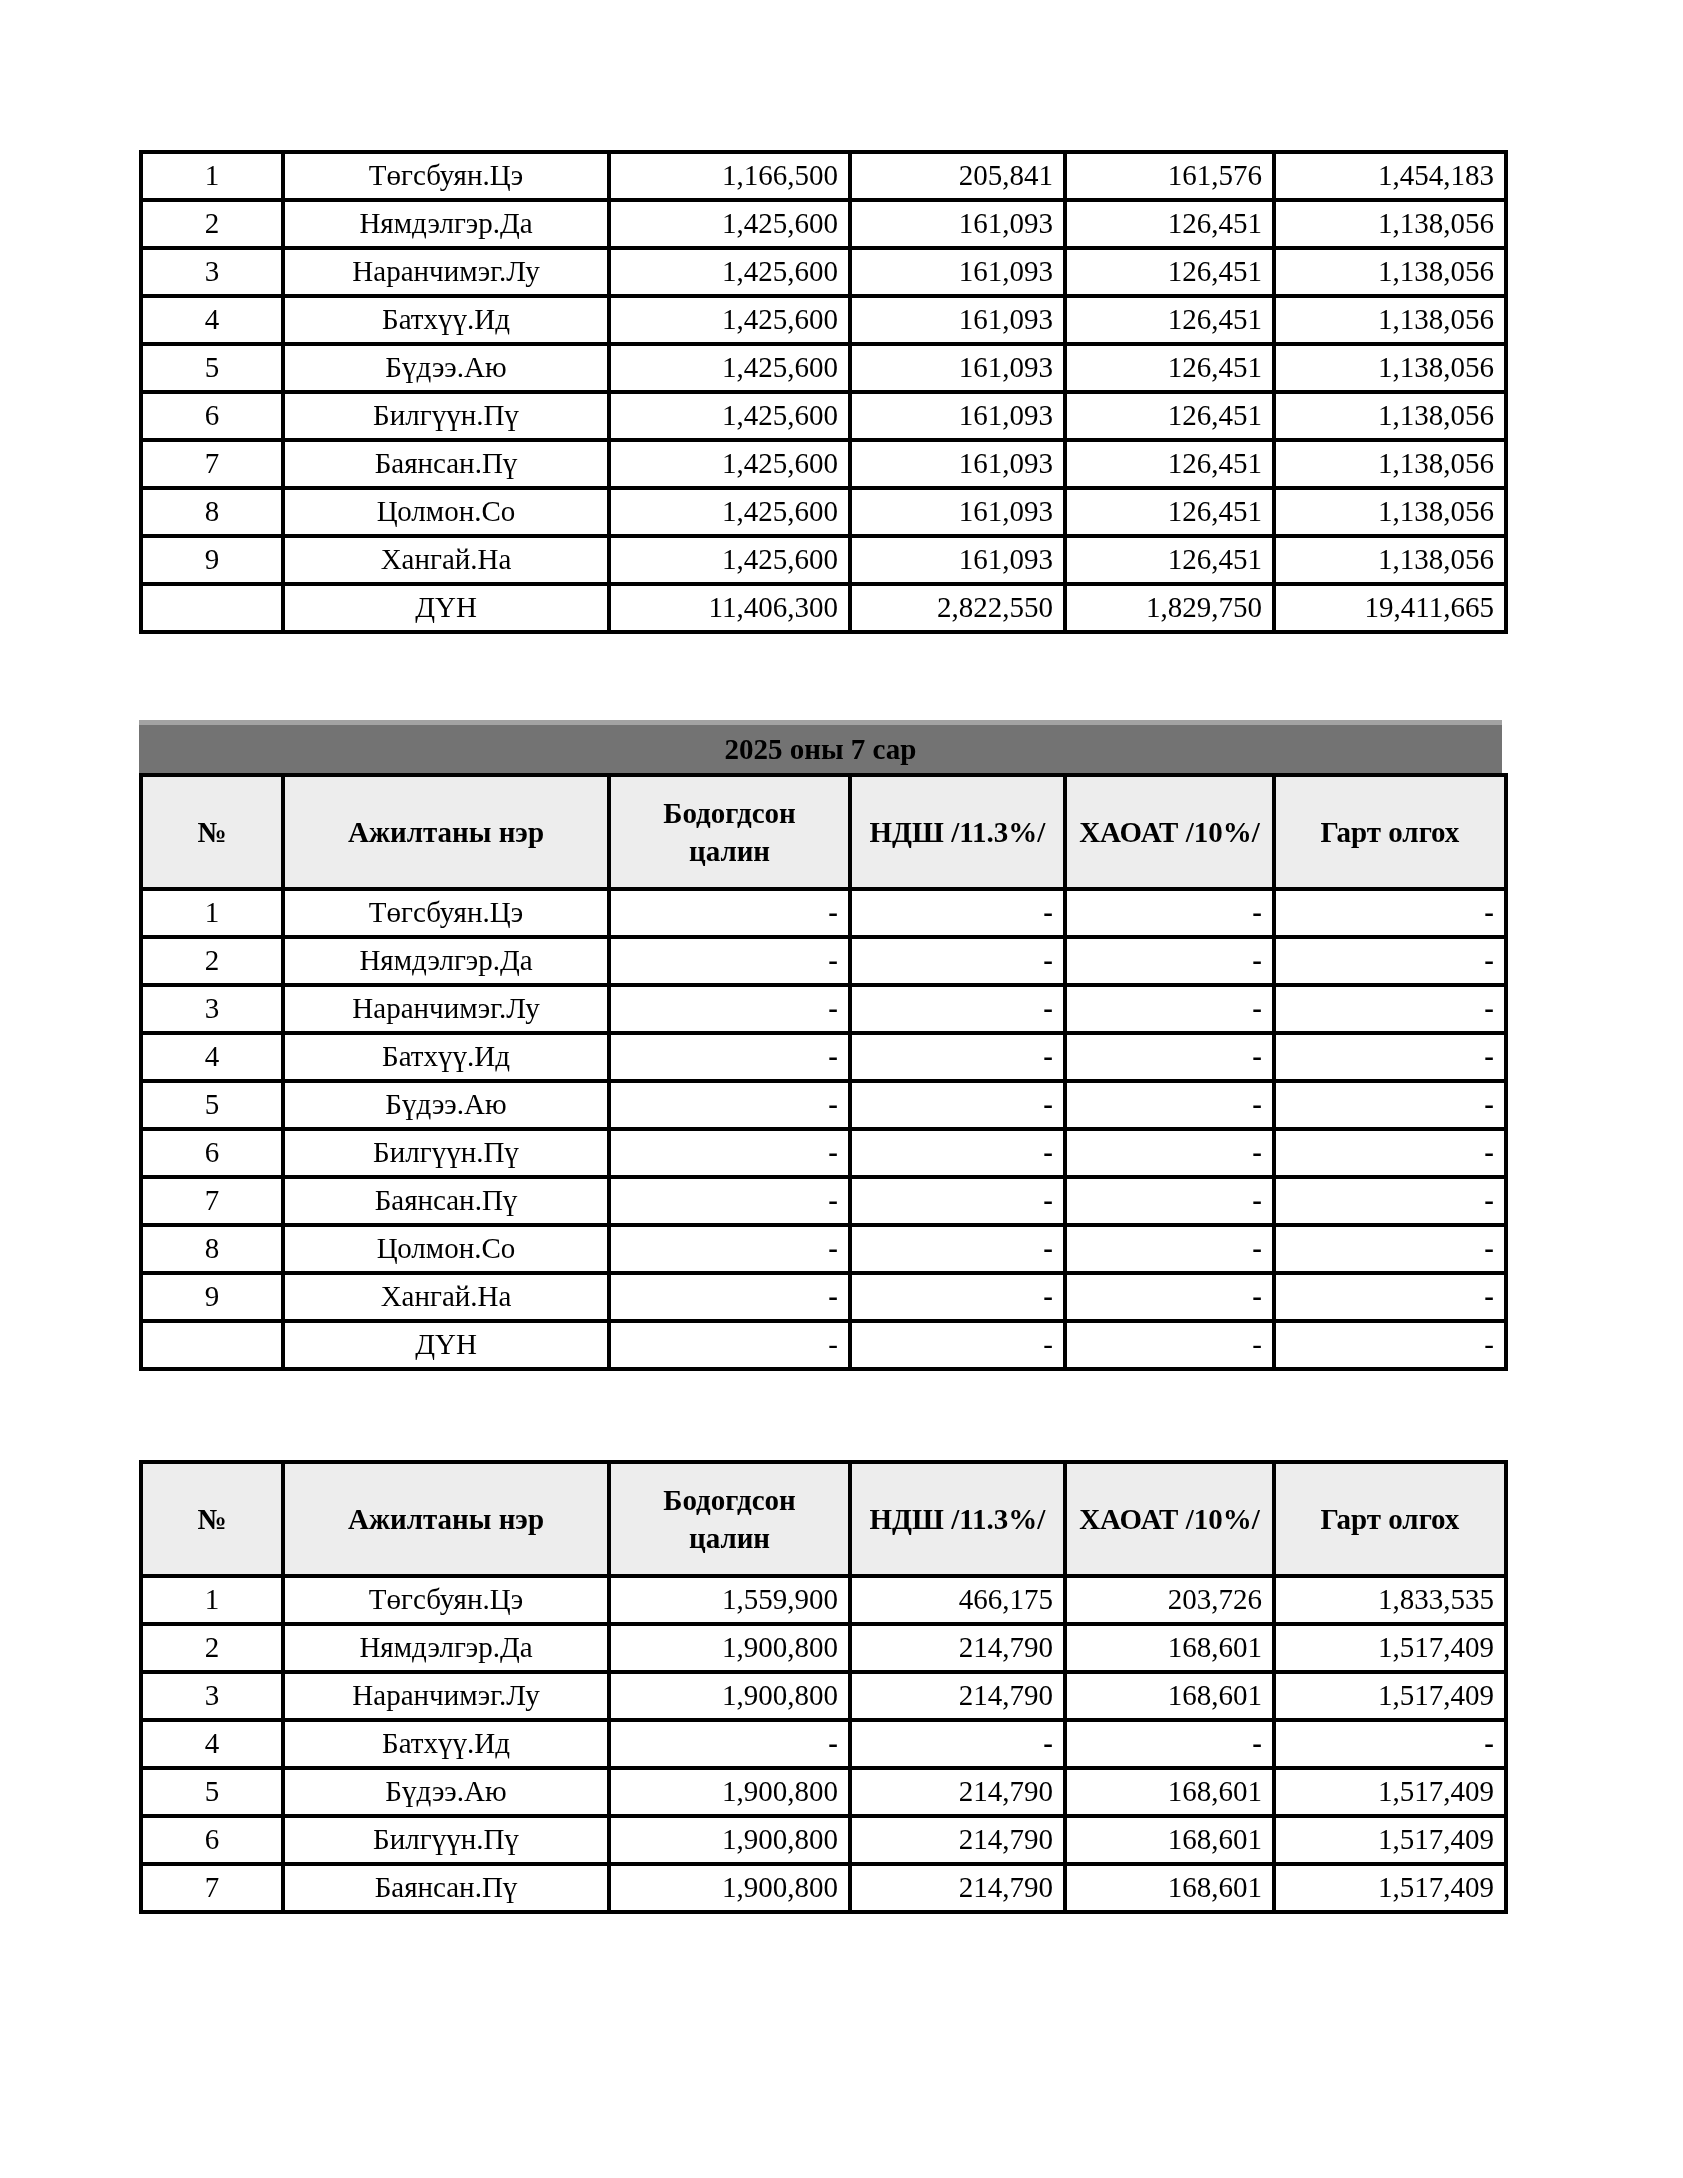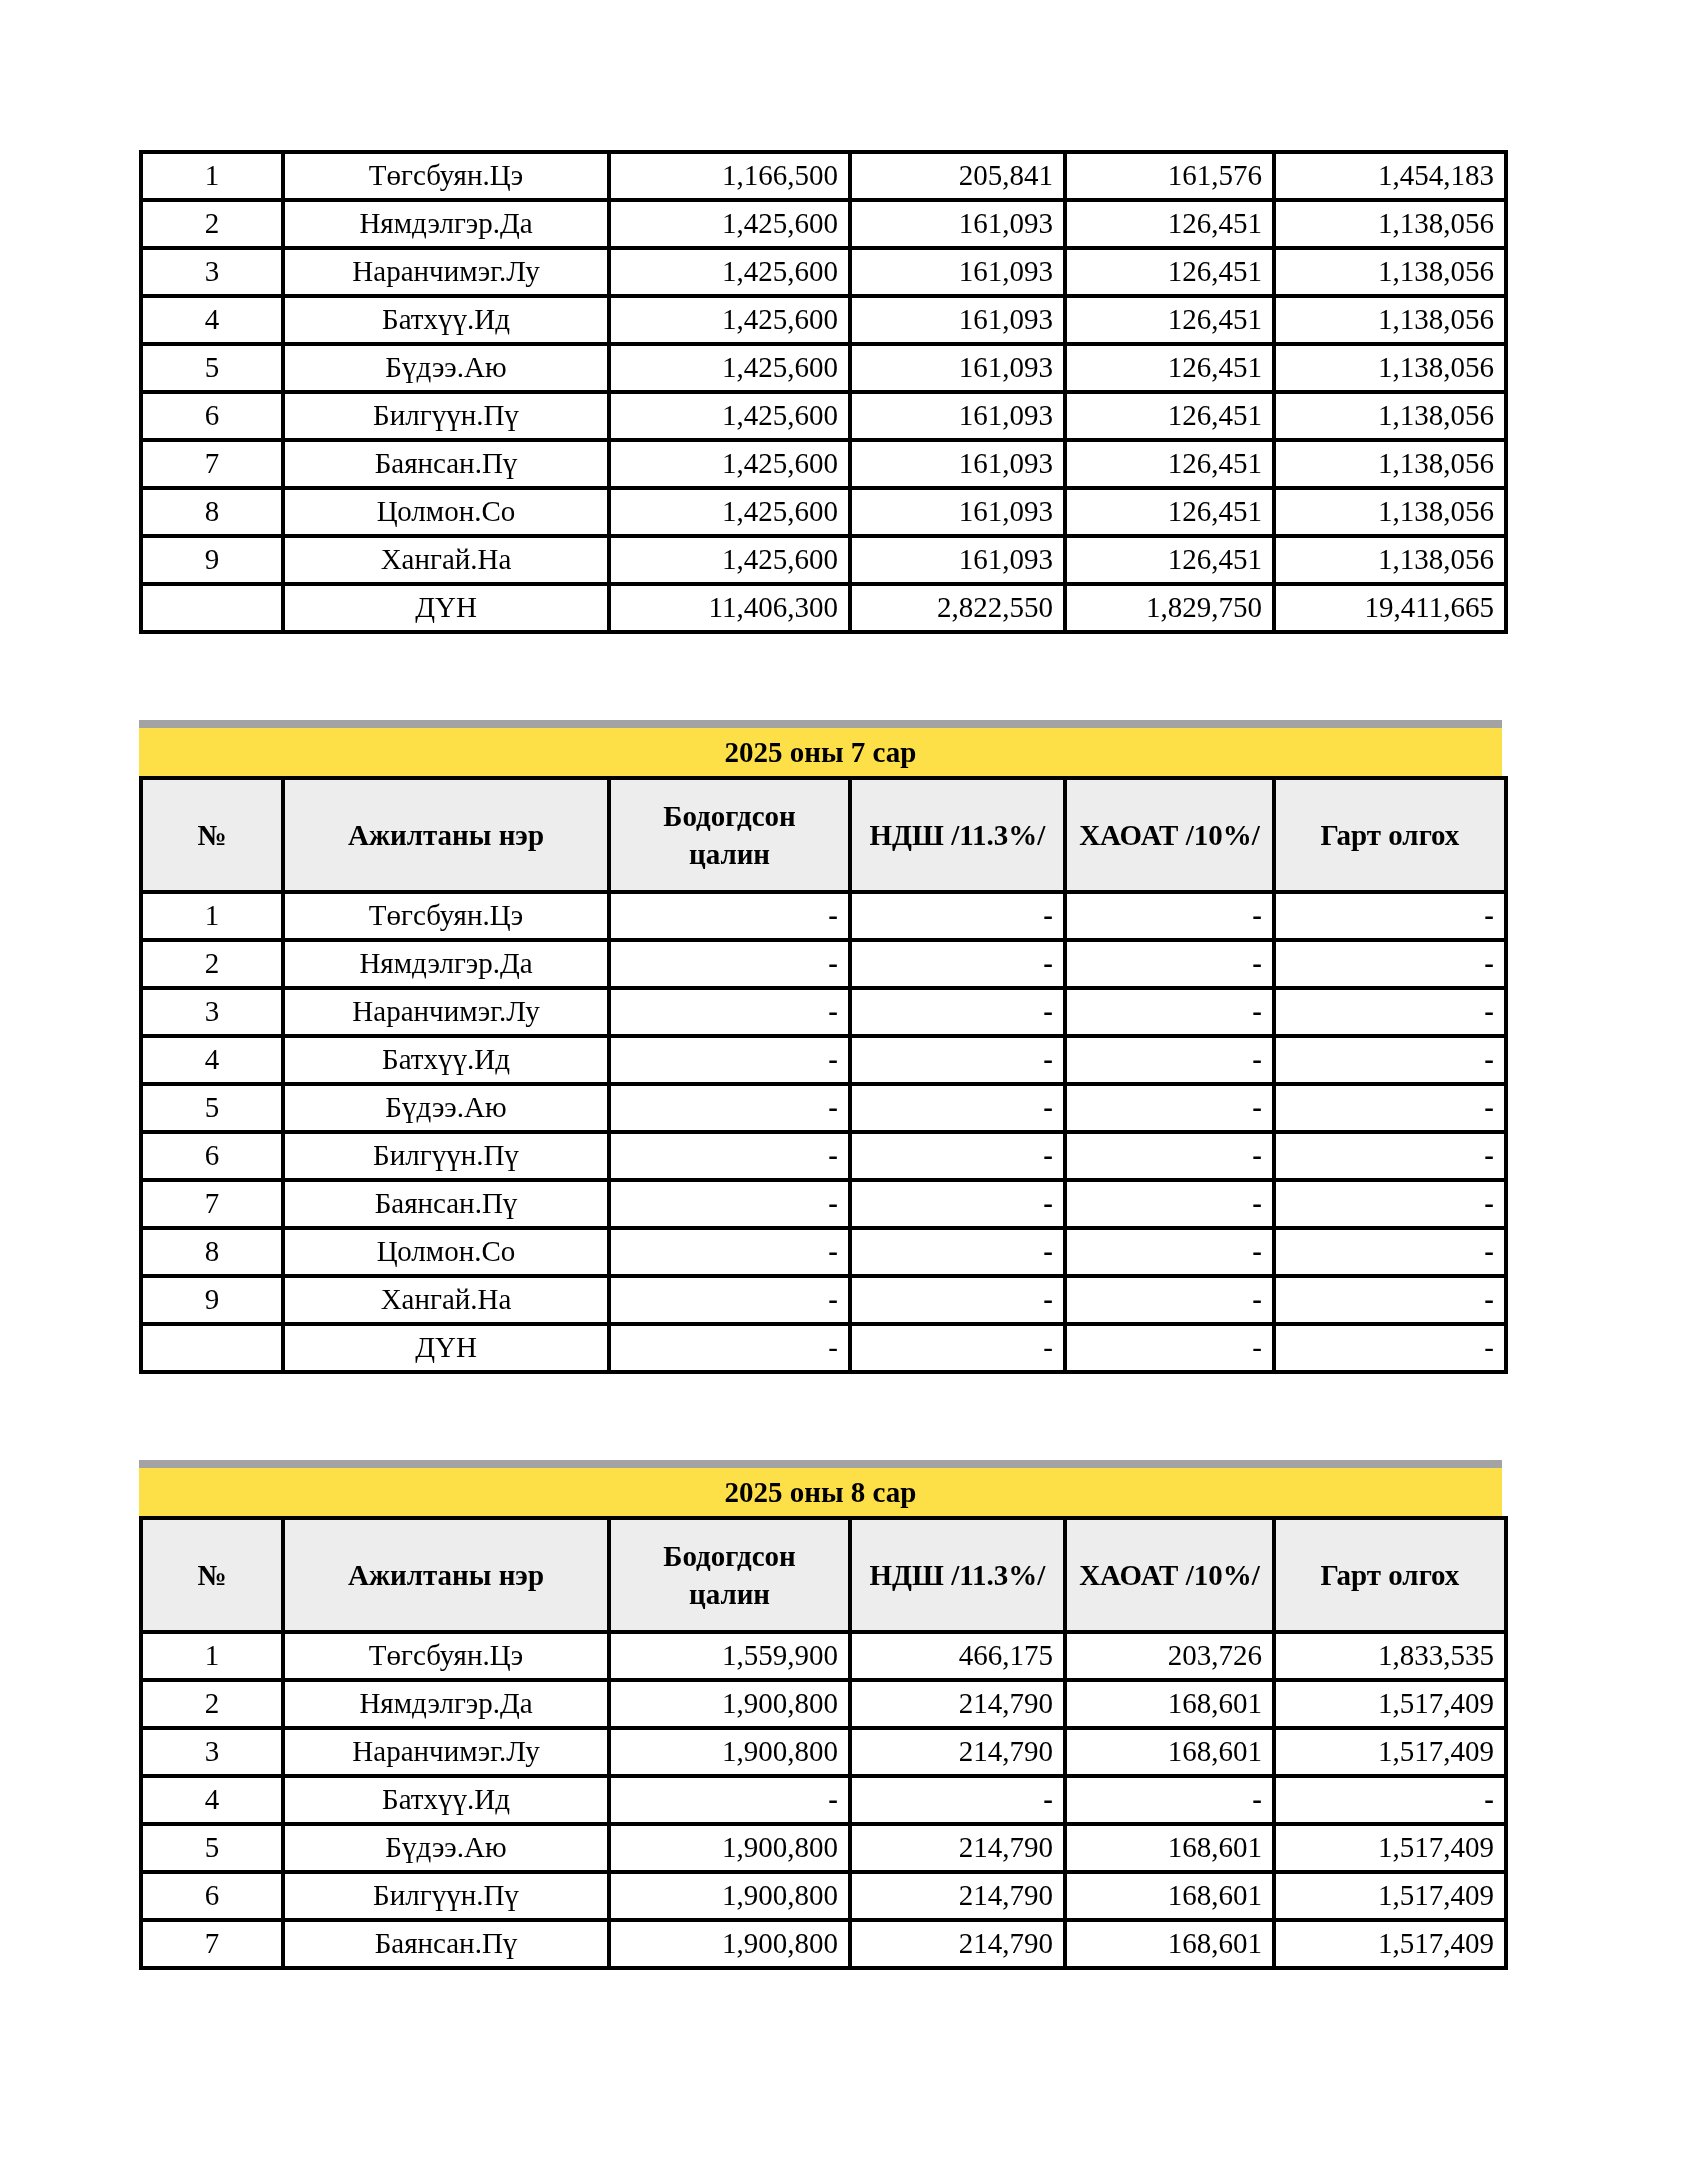--- a/index.html
+++ b/index.html
@@ -10,21 +10,21 @@
   .t2 { top: 720px; }
   .t3 { top: 1460px; }
   table { border-collapse: collapse; width: 1363px; table-layout: fixed; }
   col.c0 { width: 142px; } col.c1 { width: 326px; } col.c2 { width: 241px; }
   col.c3 { width: 215px; } col.c4 { width: 209px; } col.c5 { width: 232px; }
   td, th { border: 4px solid #000; padding: 0 10px; height: 44px; font-size: 29px;
            line-height: 1.15; white-space: nowrap; overflow: hidden; }
   td.num { text-align: right; }
   td.ctr { text-align: center; }
   tr.total td { font-weight: normal; }
-  .title-band { background: #fde047; border-top: 8px solid #a3a3a3; height: 48px;
+  .title-band { background: #737373; border-top: 5px solid #a3a3a3; height: 48px;
                 text-align: center; font-weight: bold; font-size: 29px; line-height: 48px; }
   th { background: #ededed; font-weight: bold; height: 110px; text-align: center;
        white-space: normal; line-height: 38px; }
   .dash { font-weight: bold; }
 </style>
 </head>
 <body>
 
 <div class="tbl t1">
   <table>
@@ -221,21 +221,20 @@
           <td class="num dash">-</td>
           <td class="num dash">-</td>
           <td class="num dash">-</td>
           <td class="num dash">-</td>
         </tr>
       </tbody>
   </table>
 </div>
 
 <div class="tbl t3">
-  <div class="title-band">2025 оны 8 сар</div>
   <table>
     <colgroup>
         <col class="c0">
         <col class="c1">
         <col class="c2">
         <col class="c3">
         <col class="c4">
         <col class="c5">
       </colgroup>
     <thead>

